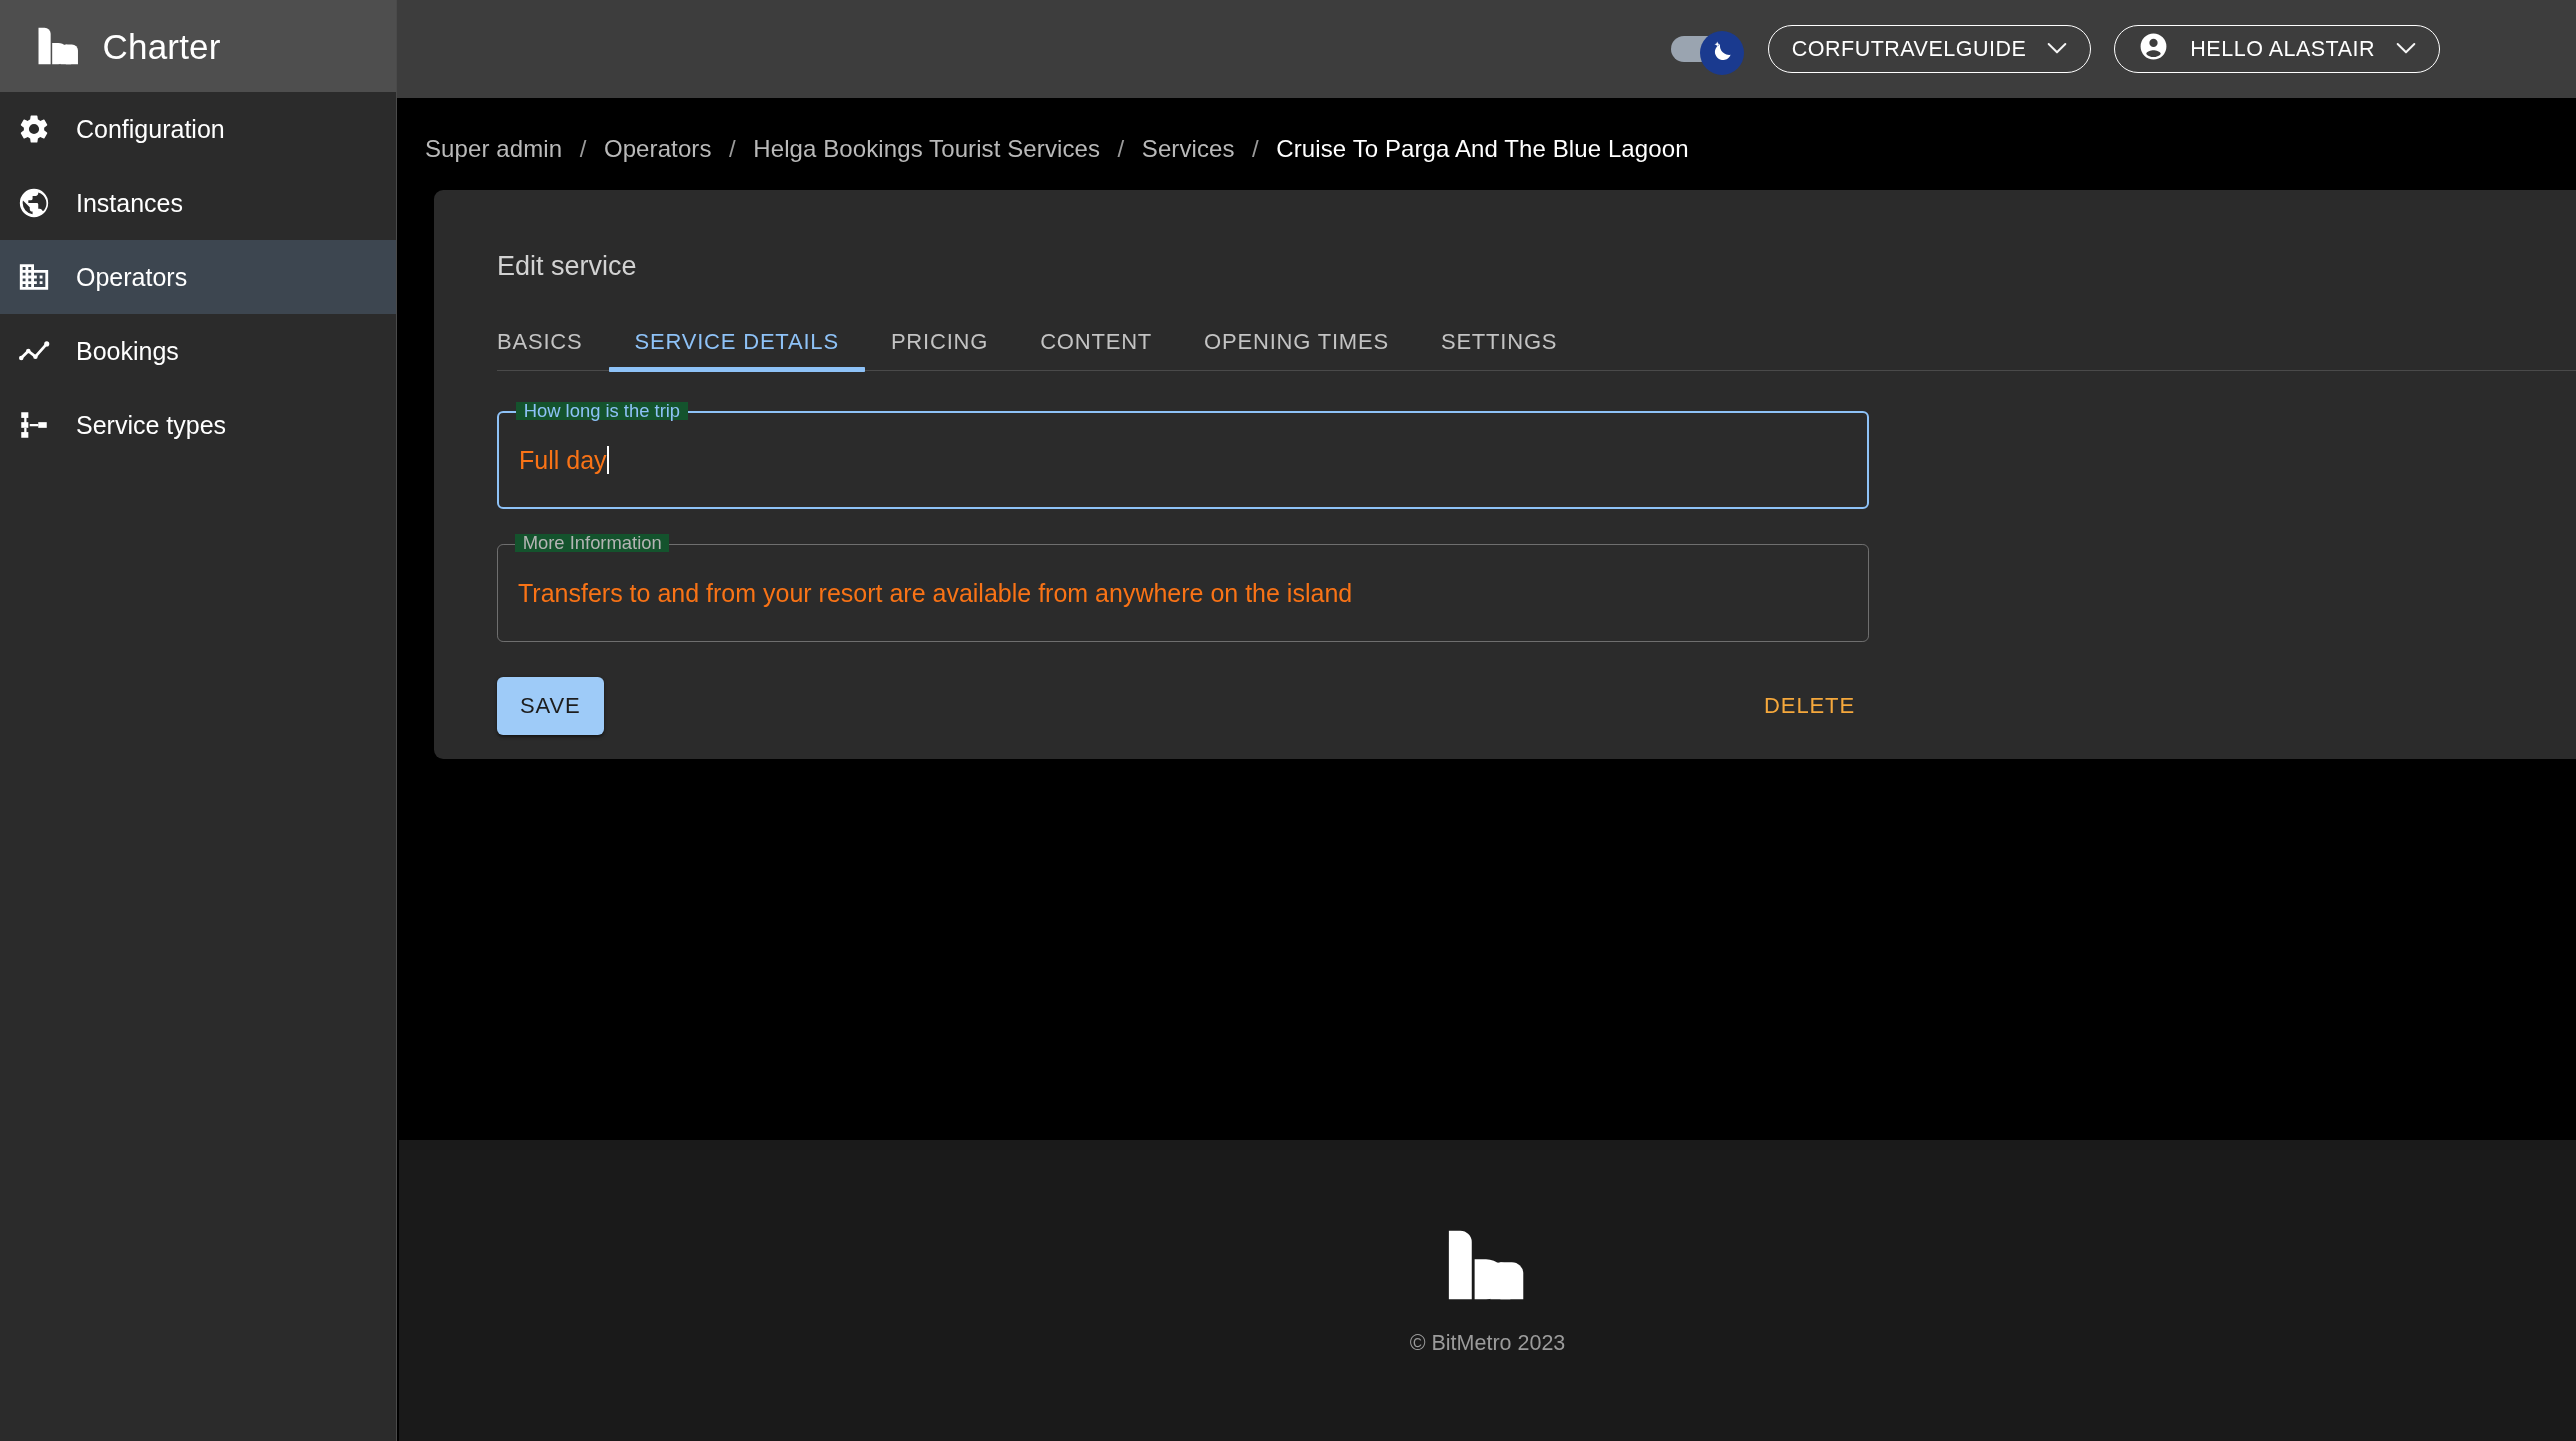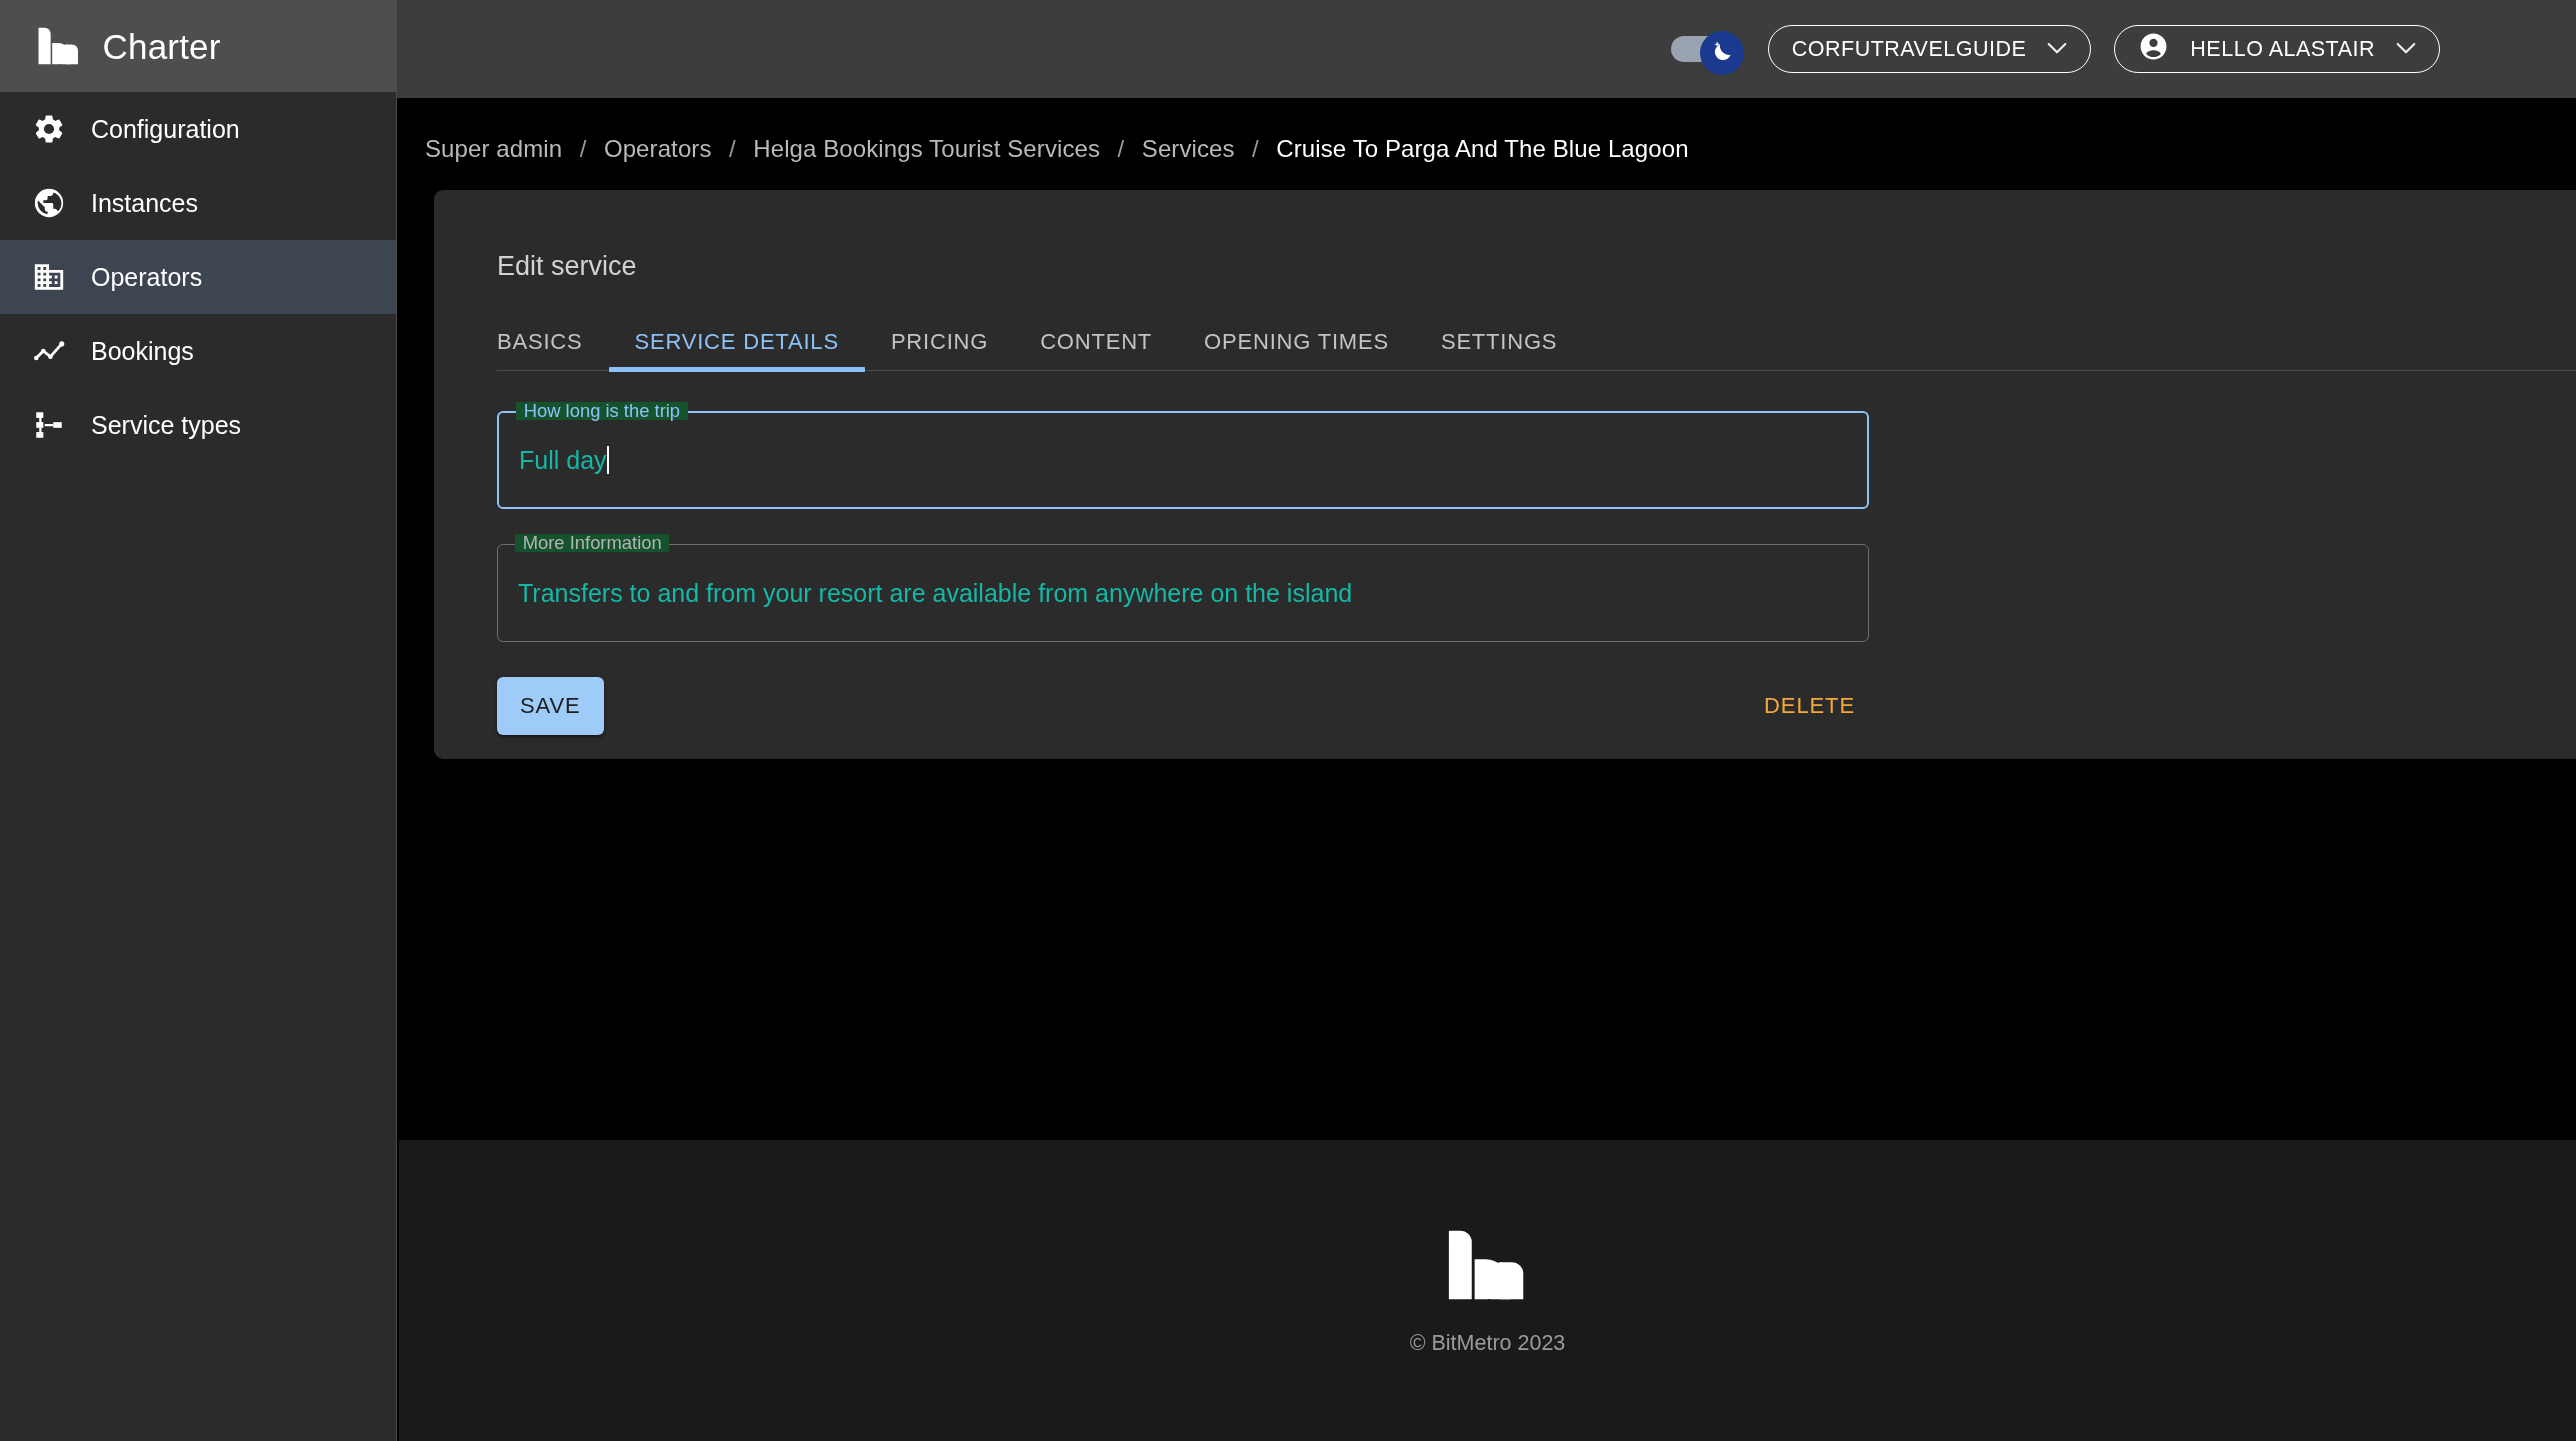--- a/index.html
+++ b/index.html
@@ -48,21 +48,21 @@
     letter-spacing: 0.2px;
     line-height: 1;
   }
 
   .nav { padding-top: 0; }
 
   .nav-item {
     height: 74px;
     display: flex;
     align-items: center;
-    padding-left: 23px;
+    padding-left: 8px;
     gap: 0;
     cursor: pointer;
   }
   .nav-item.active { background: #3d4650; }
 
   .nav-icon {
     width: 51px;
     min-width: 51px;
     display: flex;
     align-items: center;
@@ -225,21 +225,21 @@
     background: #14532d;
     padding: 0 7.7px;
     font-size: 18.4px;
     color: #b4b4b4;
     line-height: 1;
     white-space: nowrap;
   }
   .field.focused .field-legend { color: #8ec2f7; }
 
   .field-value {
-    color: #14b8a6;
+    color: #f97316;
     font-size: 25px;
     white-space: nowrap;
     display: flex;
     align-items: flex-start;
   }
   .caret {
     display: inline-block;
     width: 1.5px;
     height: 28px;
     background: #ffffff;

